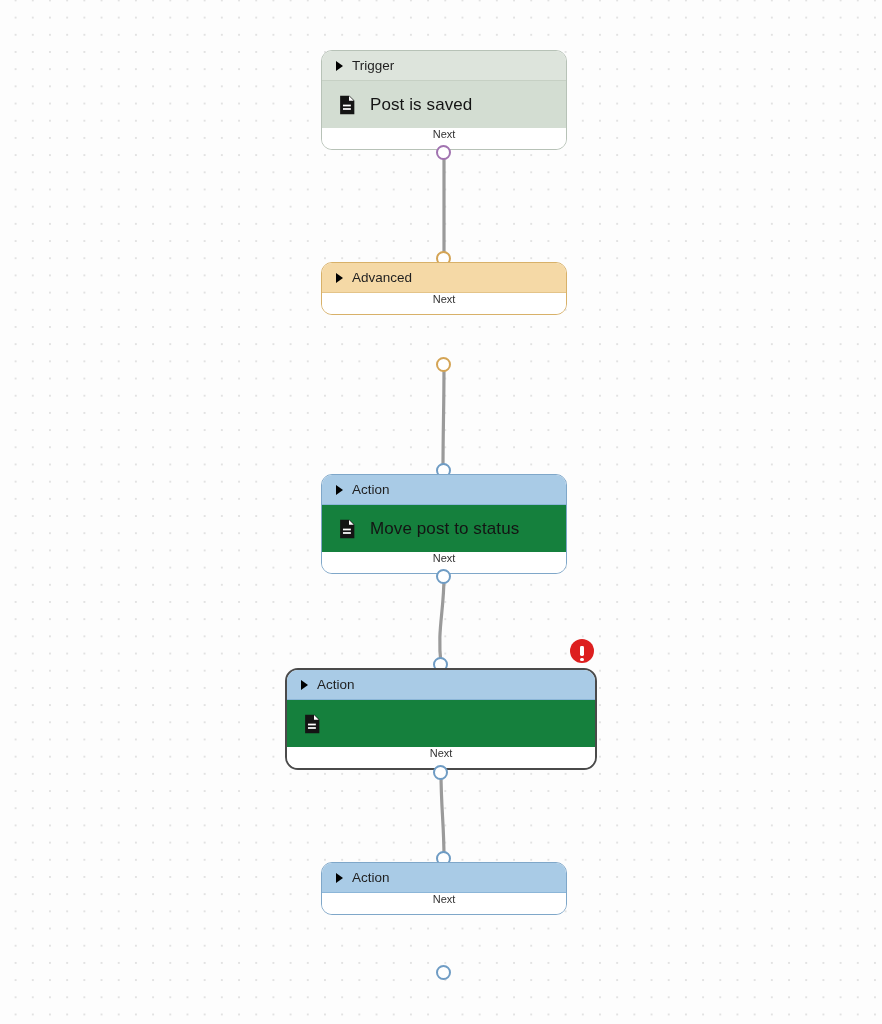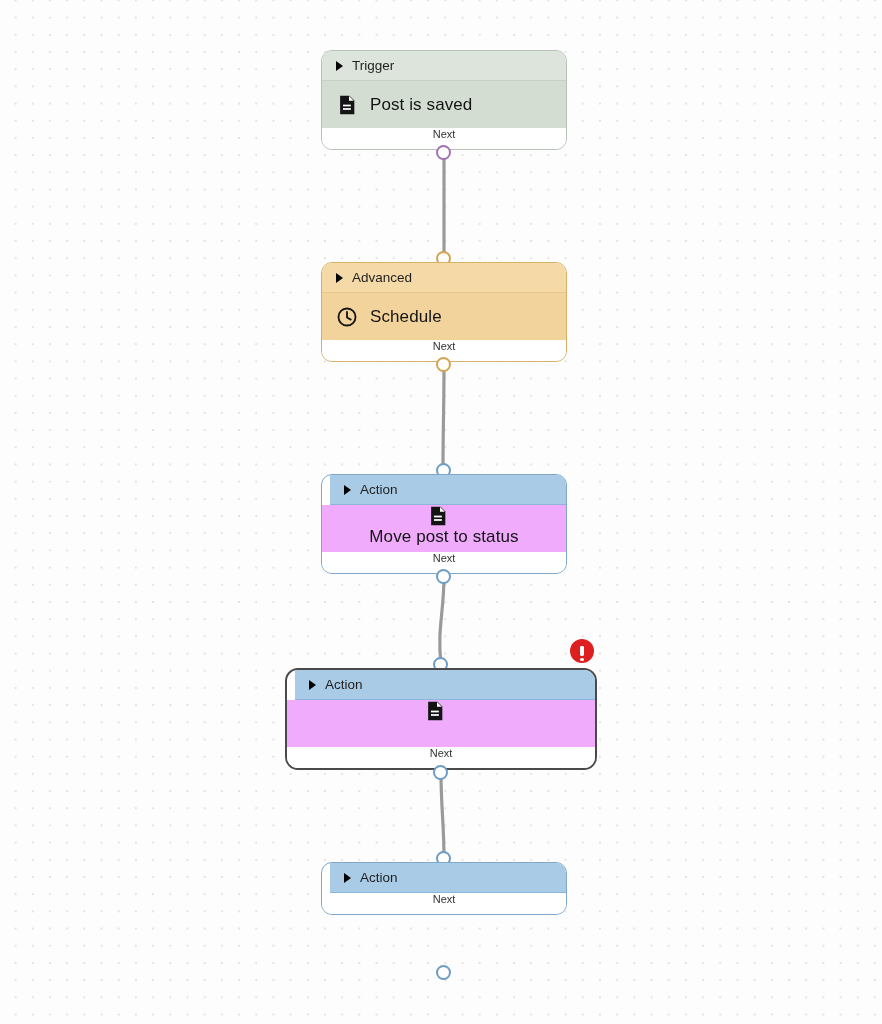--- a/index.html
+++ b/index.html
@@ -98,22 +98,22 @@
   .node.trigger  { border: 1px solid #b7c2b7; }
   .node.trigger  .node-header { background: #dde4dc; border-bottom: 1px solid #c6d0c4; }
   .node.trigger  .node-body   { background: #d3ddd2; }
 
   .node.advanced { border: 1px solid #d8b169; }
   .node.advanced .node-header { background: #f5d9a6; border-bottom: 1px solid #e6c governor; }
   .node.advanced .node-header { background: #f5d9a6; border-bottom: 1px solid #e4c489; }
   .node.advanced .node-body   { background: #f2d39c; }
 
   .node.action   { border: 1px solid #7fa7c9; }
-  .node.action   .node-header { background: #a9cbe6; border-bottom: 1px solid #8cb6d8; margin-left: 8px; }
-  .node.action   .node-body   { background: #f0abfc; flex-direction: column; }
+  .node.action   .node-header { background: #a9cbe6; border-bottom: 1px solid #8cb6d8; }
+  .node.action   .node-body   { background: #15803d; }
 
   .node.selected {
     border: 2px solid #4a4a4a;
     border-radius: 13px;
   }
   .node.selected .node-header { border-bottom: 1px solid #8cb6d8; }
 
   
   .port {
     position: absolute;
@@ -188,27 +188,20 @@
     </div>
   </div>
   <div class="port violet" style="left:436px; top:145px;"></div>
 
   <div class="port tan" style="left:436px; top:251px;"></div>
   <div class="node advanced" style="left:321px; top:262px; width:246px;">
     <div class="node-header">
       <span class="tri-icon"></span>
       <span>Advanced</span>
     </div>
-    <div class="node-body">
-      <svg class="glyph" viewBox="0 0 24 24">
-        <circle cx="12" cy="12" r="9.3" fill="none" stroke="#141414" stroke-width="2"></circle>
-        <path d="M12 6.4v6.1l4.1 2.4" fill="none" stroke="#141414" stroke-width="2" stroke-linecap="round" stroke-linejoin="round"></path>
-      </svg>
-      <span class="node-title">Schedule</span>
-    </div>
     <div class="node-footer">
       <span>Next</span>
     </div>
   </div>
   <div class="port tan" style="left:436px; top:357px;"></div>
 
   <div class="port blue" style="left:436px; top:463px;"></div>
   <div class="node action" style="left:321px; top:474px; width:246px;">
     <div class="node-header">
       <span class="tri-icon"></span>

